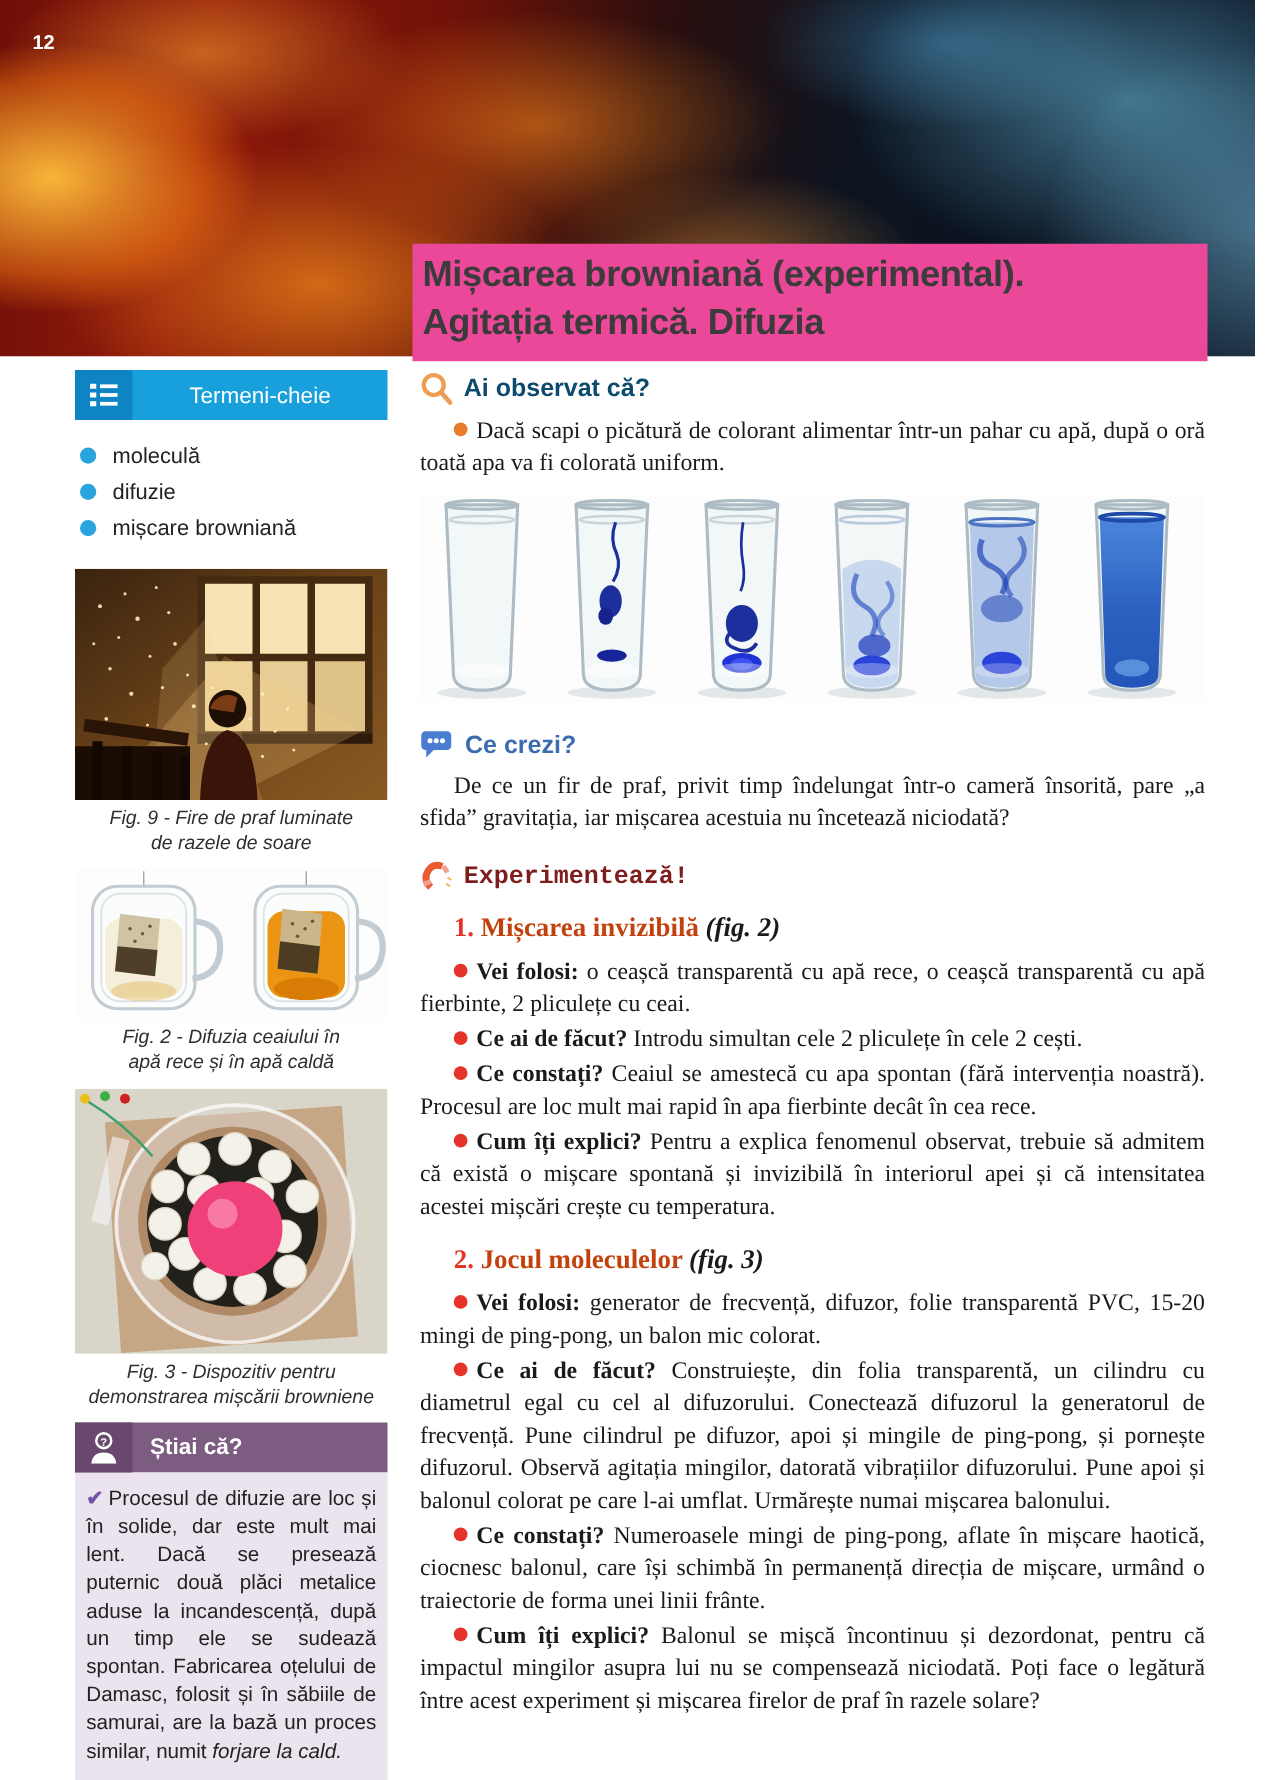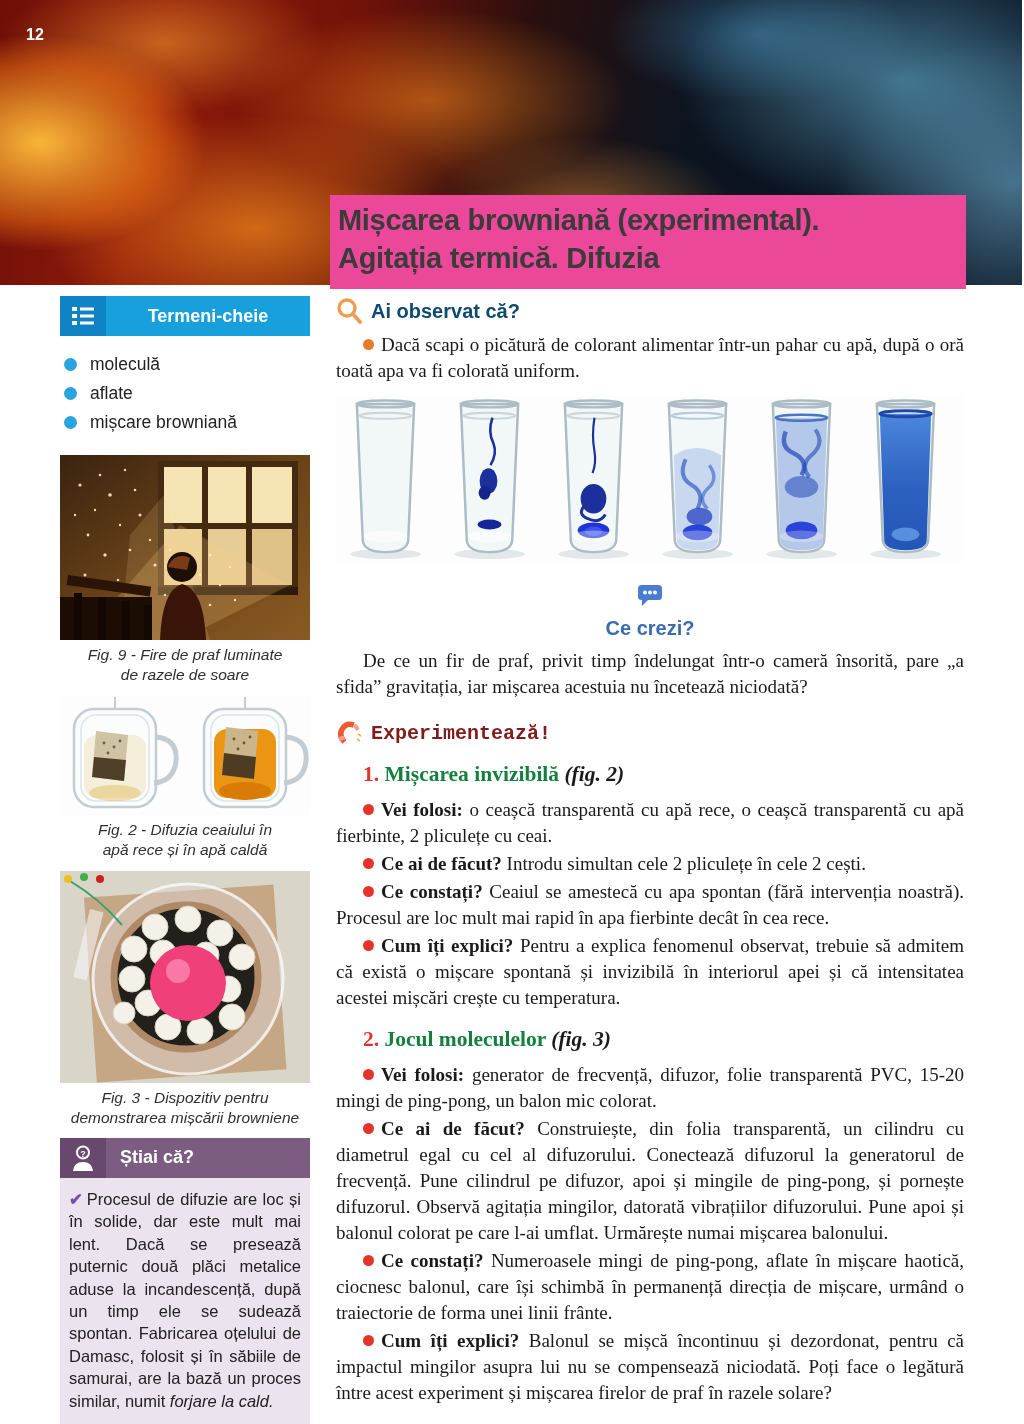--- a/index.html
+++ b/index.html
@@ -1,17 +1,17 @@
 <!DOCTYPE html>
 <html><head>
 <meta charset="utf-8">
 <style>
   html,body{margin:0;padding:0;}
   .page{position:relative;width:1004px;height:1424px;background:#ffffff;overflow:hidden;
-        font-family:"Liberation Sans",sans-serif;color:#1a1a1a;padding-left:18px;}
+        font-family:"Liberation Sans",sans-serif;color:#1a1a1a;}
 
   
   .banner{position:absolute;left:0;top:0;width:1024px;height:285px;
     background:
       radial-gradient(ellipse 230px 150px at 4% 50%, rgba(255,190,60,.95), rgba(255,130,20,.45) 52%, transparent 72%),
       radial-gradient(ellipse 320px 170px at 25% 80%, rgba(255,150,30,.65), transparent 66%),
       radial-gradient(ellipse 280px 130px at 42% 35%, rgba(255,140,30,.55), transparent 70%),
       radial-gradient(ellipse 220px 110px at 57% 75%, rgba(255,160,60,.45), transparent 70%),
       radial-gradient(ellipse 230px 100px at 16% 15%, rgba(255,170,50,.5), transparent 70%),
       radial-gradient(ellipse 320px 190px at 88% 28%, rgba(110,195,230,.55), transparent 70%),
@@ -25,21 +25,21 @@
 
   
   .content{position:absolute;left:60px;top:296px;width:904px;display:flex;gap:26px;}
   .sidebar{width:250px;flex:0 0 250px;}
   .main{flex:1;min-width:0;}
 
   
   .kt-header{display:flex;align-items:stretch;height:40px;background:#18a0dc;}
   .kt-header .icon-sq{width:46px;background:#0e84c4;display:flex;align-items:center;justify-content:center;flex:0 0 46px;}
   .kt-header .kt-title{flex:1;display:flex;align-items:center;justify-content:center;
-                       color:#fff;font-weight:bold;font-size:18px;}
+                       color:#fff;font-weight:normal;font-size:18px;}
   .kt-list{list-style:none;margin:14px 0 18px;padding:0 0 0 4px;}
   .kt-list li{position:relative;padding-left:26px;font-size:17.5px;line-height:29px;color:#222;}
   .kt-list li .dot{position:absolute;left:0;top:8px;width:13px;height:13px;border-radius:50%;background:#29a4de;}
 
   .fig{width:250px;display:block;}
   .fig-cap{font-style:italic;font-size:15.5px;color:#2f2f2f;text-align:center;line-height:1.3;
            margin:5px 0 10px;}
 
   .dyk-header{display:flex;align-items:stretch;height:40px;background:#7c5c80;margin-top:6px;}
   .dyk-header .icon-sq{width:46px;background:#69486e;display:flex;align-items:center;justify-content:center;flex:0 0 46px;}
@@ -49,33 +49,33 @@
             color:#222;text-align:justify;}
   .dyk-body .check{color:#7552aa;font-weight:bold;margin-right:4px;}
   .dyk-body .it{font-style:italic;}
 
   
   .sec-head{display:flex;align-items:center;gap:9px;margin:2px 0 8px;}
   .sec-head .sh-title{font-weight:bold;font-size:20px;}
   .sec-head.observe .sh-title{color:#0c4a6e;}
   .sec-head.think   .sh-title{color:#3a6cb0;}
   .sec-head.exp     .sh-title{color:#7f1d1d;font-family:Liberation Mono, monospace;}
-  .sec-head.think{margin-top:22px;flex-direction:column;}
+  .sec-head.think{margin-top:22px;}
   .sec-head.exp{margin-top:20px;}
 
   .serif{font-family:"Liberation Serif",serif;font-size:19px;line-height:1.37;text-align:justify;}
   p.body-p{margin:0 0 2px;text-indent:27px;}
   .dot-i{display:inline-block;width:11px;height:11px;border-radius:50%;vertical-align:1px;margin-right:7px;}
   .dot-orange{background:#e87b2c;}
   .dot-red{background:#e5332a;}
   b.lead{font-weight:bold;}
 
   .exp-title{font-family:"Liberation Serif",serif;font-size:21.5px;margin:16px 0 10px;text-indent:27px;}
   .exp-title .num{color:#e5332a;font-weight:bold;}
-  .exp-title .name{font-weight:bold;color:#15803d;}
+  .exp-title .name{font-weight:bold;color:#c2410c;}
   .exp-title .fig-ref{font-style:italic;font-weight:bold;}
 
   .glasses{display:flex;gap:5px;margin:12px 0 8px;background:#fdfdfd;}
   .glasses svg{display:block;}
 
   
   .mag-icon svg,.bubble-icon svg,.magnet-icon svg{display:block;}
 </style>
 </head>
 <body>
@@ -103,21 +103,21 @@
             <rect x="1" y="10" width="5" height="4" fill="#fff"></rect>
               <rect x="9" y="10.5" width="14" height="3" fill="#fff"></rect>
             <rect x="1" y="17" width="5" height="4" fill="#fff"></rect>
               <rect x="9" y="17.5" width="14" height="3" fill="#fff"></rect>
           </svg>
         </span>
         <span class="kt-title">Termeni-cheie</span>
       </div>
       <ul class="kt-list">
         <li><span class="dot"></span><span>moleculă</span></li>
-        <li><span class="dot"></span><span>aflate</span></li>
+        <li><span class="dot"></span><span>difuzie</span></li>
         <li><span class="dot"></span><span>mișcare browniană</span></li>
       </ul>
 
       <svg class="fig" width="250" height="185" viewBox="0 0 250 185">
         <defs>
           <linearGradient id="warm" x1="0" y1="0" x2="1" y2="1">
             <stop offset="0" stop-color="#3a2310"></stop>
               <stop offset=".5" stop-color="#6b4318"></stop>
               <stop offset="1" stop-color="#8a5a23"></stop>
           </linearGradient>

